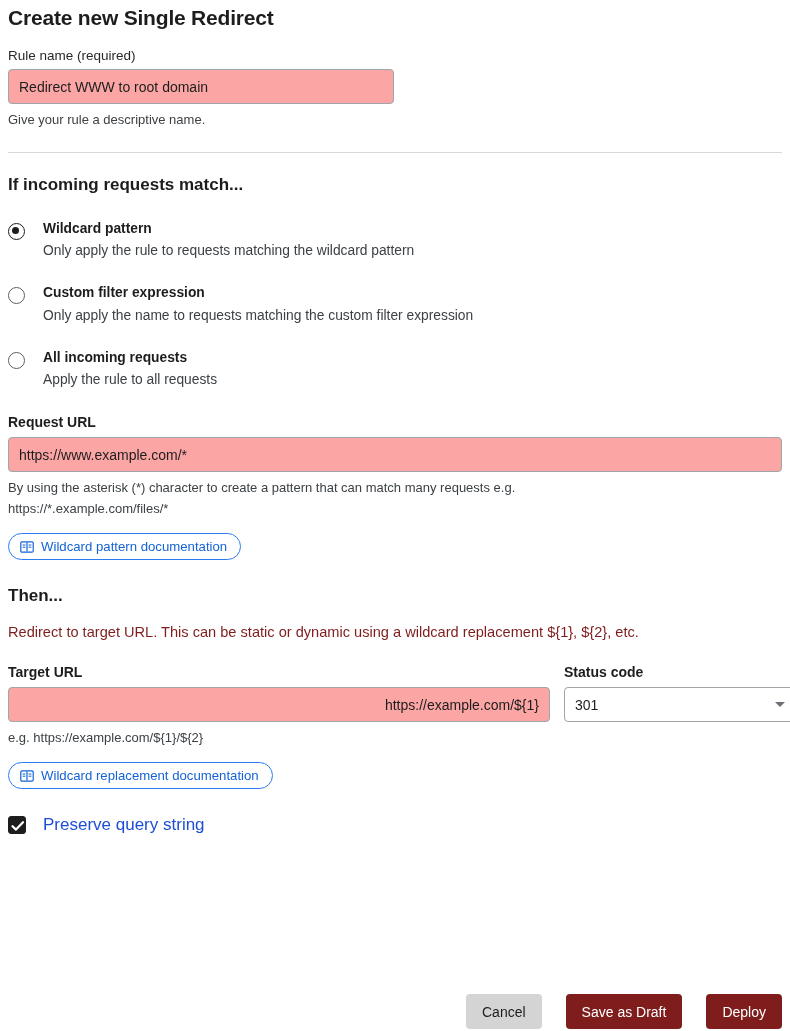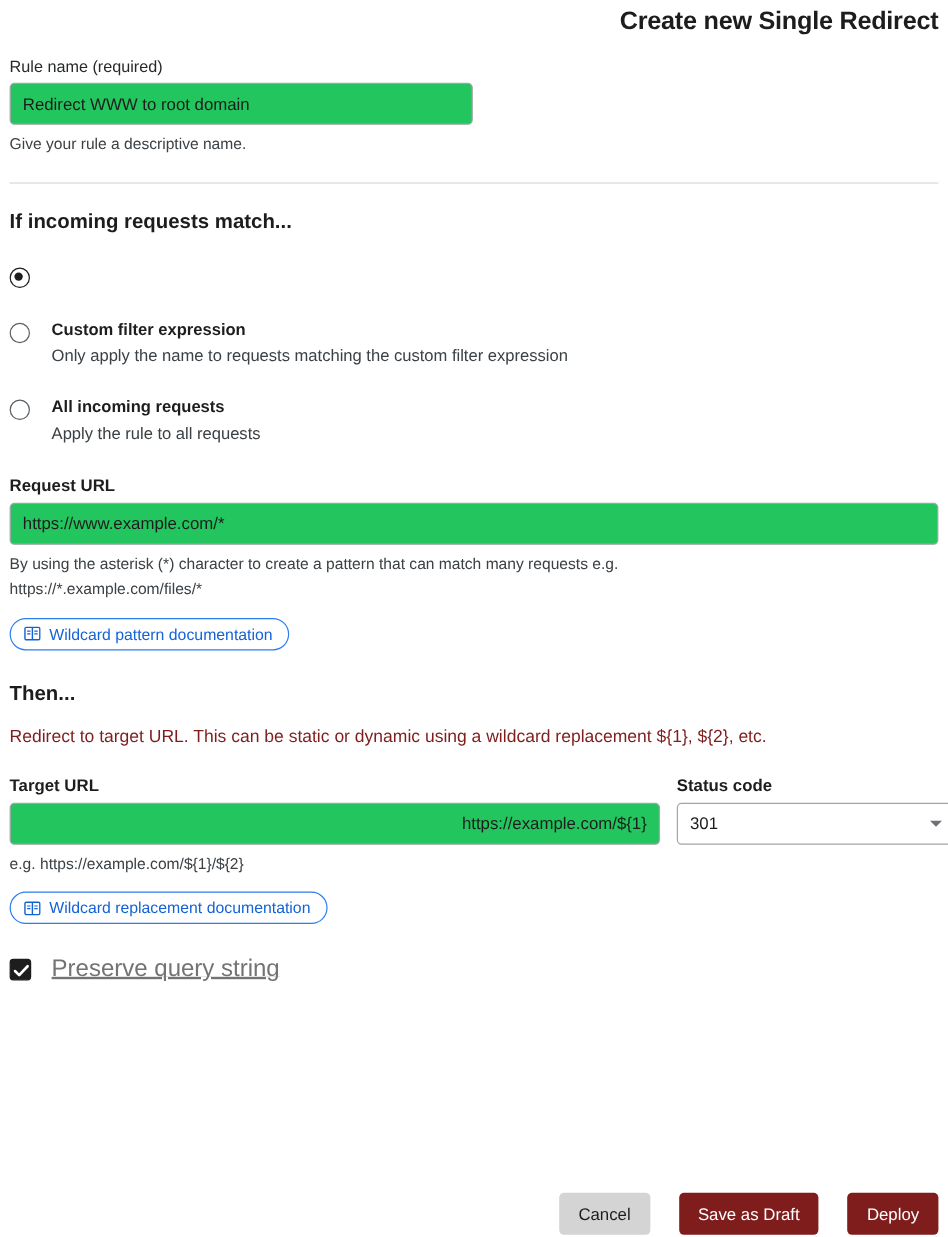--- a/index.html
+++ b/index.html
@@ -17,38 +17,37 @@
     width: 790px;
     height: 1031px;
     padding: 0 8px;
   }
   .title {
     font-size: 21px;
     font-weight: bold;
     letter-spacing: -0.2px;
     margin: 6px 0 0 0;
     color: #1d1d1d;
-    text-align: right;
   }
   .field-label {
     font-size: 13.5px;
     color: #26292b;
     margin-top: 18px;
     margin-bottom: 6px;
   }
   .text-input {
     display: block;
     height: 35px;
     border: 1px solid #a0a5a8;
     border-radius: 4px;
     padding: 0 10px;
     font-size: 14px;
     font-family: "Liberation Sans", sans-serif;
     color: #1d1d1d;
-    background: #22c55e;
+    background: #fca5a5;
     outline: none;
   }
   .text-input.narrow { width: 386px; }
   .text-input.full { width: 774px; }
   .text-input.target { width: 542px; text-align: right; }
   .helper {
     font-size: 13px;
     color: #3c4145;
     margin-top: 7px;
     line-height: 1.45;
@@ -178,21 +177,21 @@
   .checkbox {
     width: 18px; height: 18px;
     border-radius: 3px;
     background: #1d1d1d;
     border: 1px solid #1d1d1d;
     position: relative;
     margin-right: 17px;
     flex: 0 0 auto;
   }
   .checkbox svg { position: absolute; left: 2px; top: 3px; }
-  .check-label { font-size: 20px; color: #737373; text-decoration: underline; }
+  .check-label { font-size: 17px; color: #1d4ed8; }
   .footer {
     position: absolute;
     right: 8px;
     bottom: 8px;
     display: flex;
     gap: 24px;
     align-items: center;
   }
   .btn {
     height: 35px;
@@ -219,20 +218,24 @@
   <div class="helper">Give your rule a descriptive name.</div>
 
   <hr class="divider">
 
   <div class="section-head">If incoming requests match...</div>
 
   <div class="radio-group">
 
     <div class="radio-row">
       <span class="radio checked"></span>
+      <span class="radio-text">
+        <span class="r-title" style="display:block">Wildcard pattern</span>
+        <span class="r-desc" style="display:block">Only apply the rule to requests matching the wildcard pattern</span>
+      </span>
     </div>
 
     <div class="radio-row">
       <span class="radio"></span>
       <span class="radio-text">
         <span class="r-title" style="display:block">Custom filter expression</span>
         <span class="r-desc" style="display:block">Only apply the name to requests matching the custom filter expression</span>
       </span>
     </div>
 

